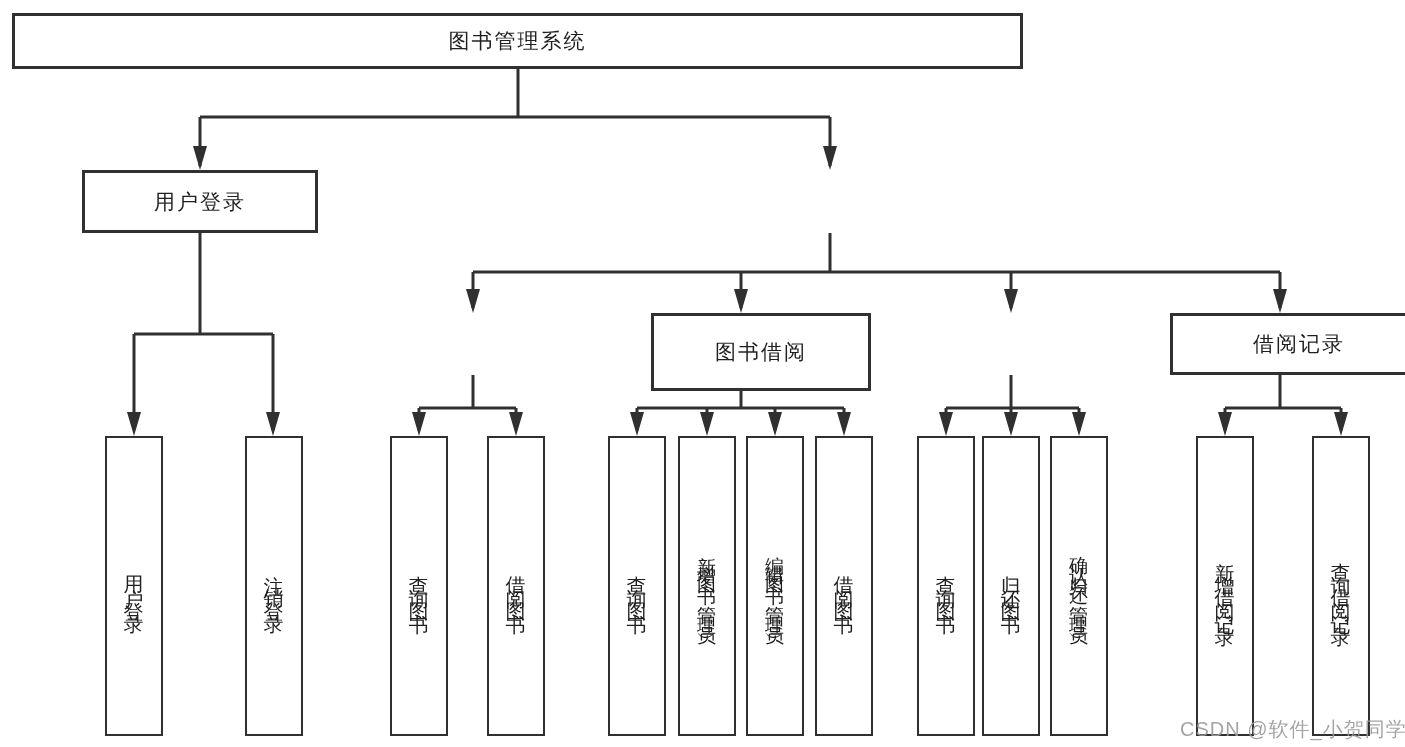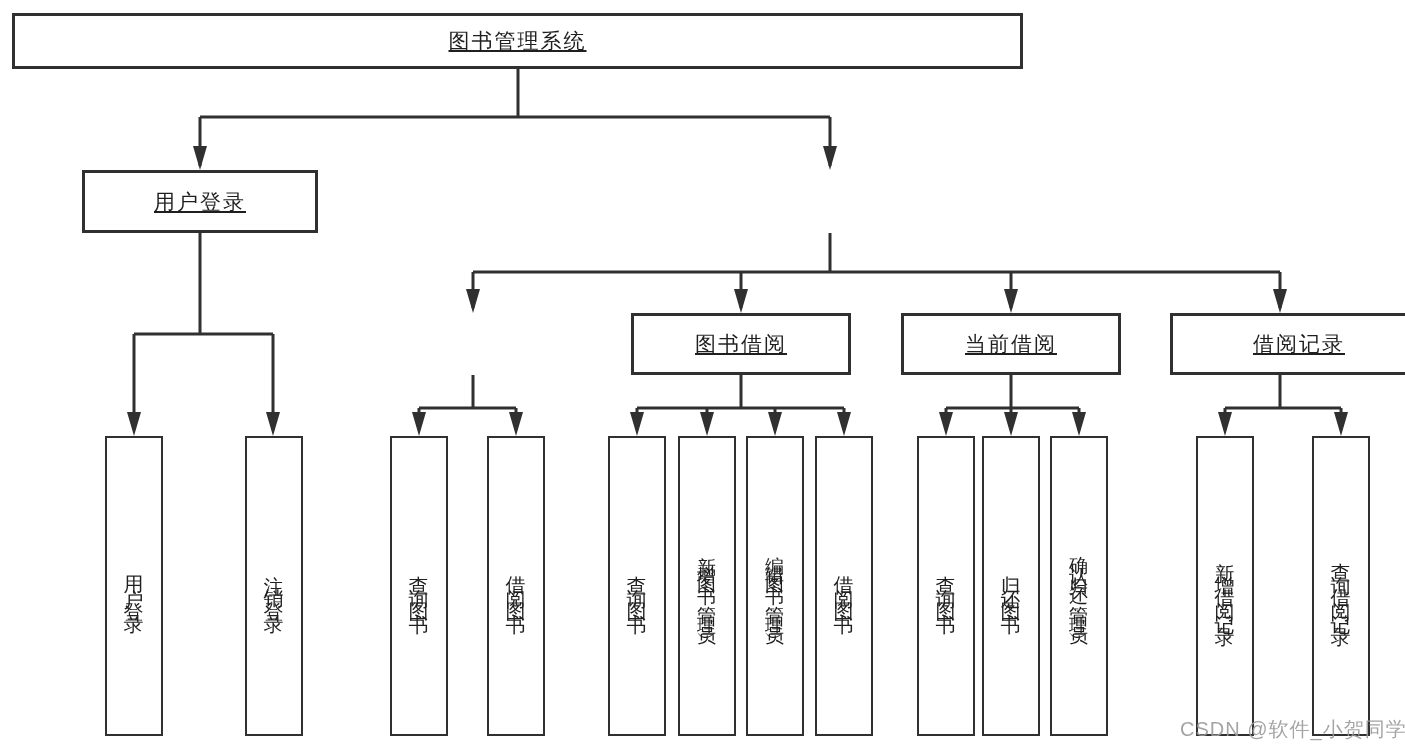--- a/index.html
+++ b/index.html
@@ -18,21 +18,21 @@
   .box {
     position:absolute;
     box-sizing:border-box;
     background:#ffffff;
     border:3px solid var(--line,#303030);
     color:var(--text,#1f1f1f);
     display:flex;
     align-items:center;
     justify-content:center;
   }
-  .box.h { font-size:21px; letter-spacing:2px; white-space:nowrap;text-decoration:underline; }
+  .box.h { font-size:21px; letter-spacing:2px; white-space:nowrap; }
   .box.v {
     border-width:2.5px;
     writing-mode:vertical-rl;
     text-orientation:mixed;
     font-size:20px;
     letter-spacing:13px;
     line-height:1;
   }
   .box.v.long { font-size:19px; letter-spacing:10px; }
   .watermark {
@@ -79,22 +79,21 @@
       <polygon points="1004,412 1018,412 1011,436" class="arrow"></polygon>
       <polygon points="1072,412 1086,412 1079,436" class="arrow"></polygon>
       <polygon points="1218,412 1232,412 1225,436" class="arrow"></polygon>
       <polygon points="1334,412 1348,412 1341,436" class="arrow"></polygon>
     </svg>
 
   <div class="box h" style="left:12px;top:13px;width:1011px;height:56px">图书管理系统</div>
 
   <div class="box h" style="left:82px;top:170px;width:236px;height:63px">用户登录</div>
 
-  <div class="box h" style="left:631px;top:313px;width:220px;height:62px">图书借阅</div>
-  <div class="box h" style="left:901px;top:313px;width:220px;height:62px">当前借阅</div>
+  <div class="box h" style="left:651px;top:313px;width:220px;height:78px">图书借阅</div>
   <div class="box h" style="left:1170px;top:313px;width:258px;height:62px">借阅记录</div>
 
   <div class="box v" style="left:105px;top:436px;width:58px;height:300px">用户登录</div>
   <div class="box v" style="left:245px;top:436px;width:58px;height:300px">注销登录</div>
 
   <div class="box v" style="left:390px;top:436px;width:58px;height:300px">查询图书</div>
   <div class="box v" style="left:487px;top:436px;width:58px;height:300px">借阅图书</div>
 
   <div class="box v" style="left:608px;top:436px;width:58px;height:300px">查询图书</div>
   <div class="box v long" style="left:678px;top:436px;width:58px;height:300px">新增图书（管理员）</div>

